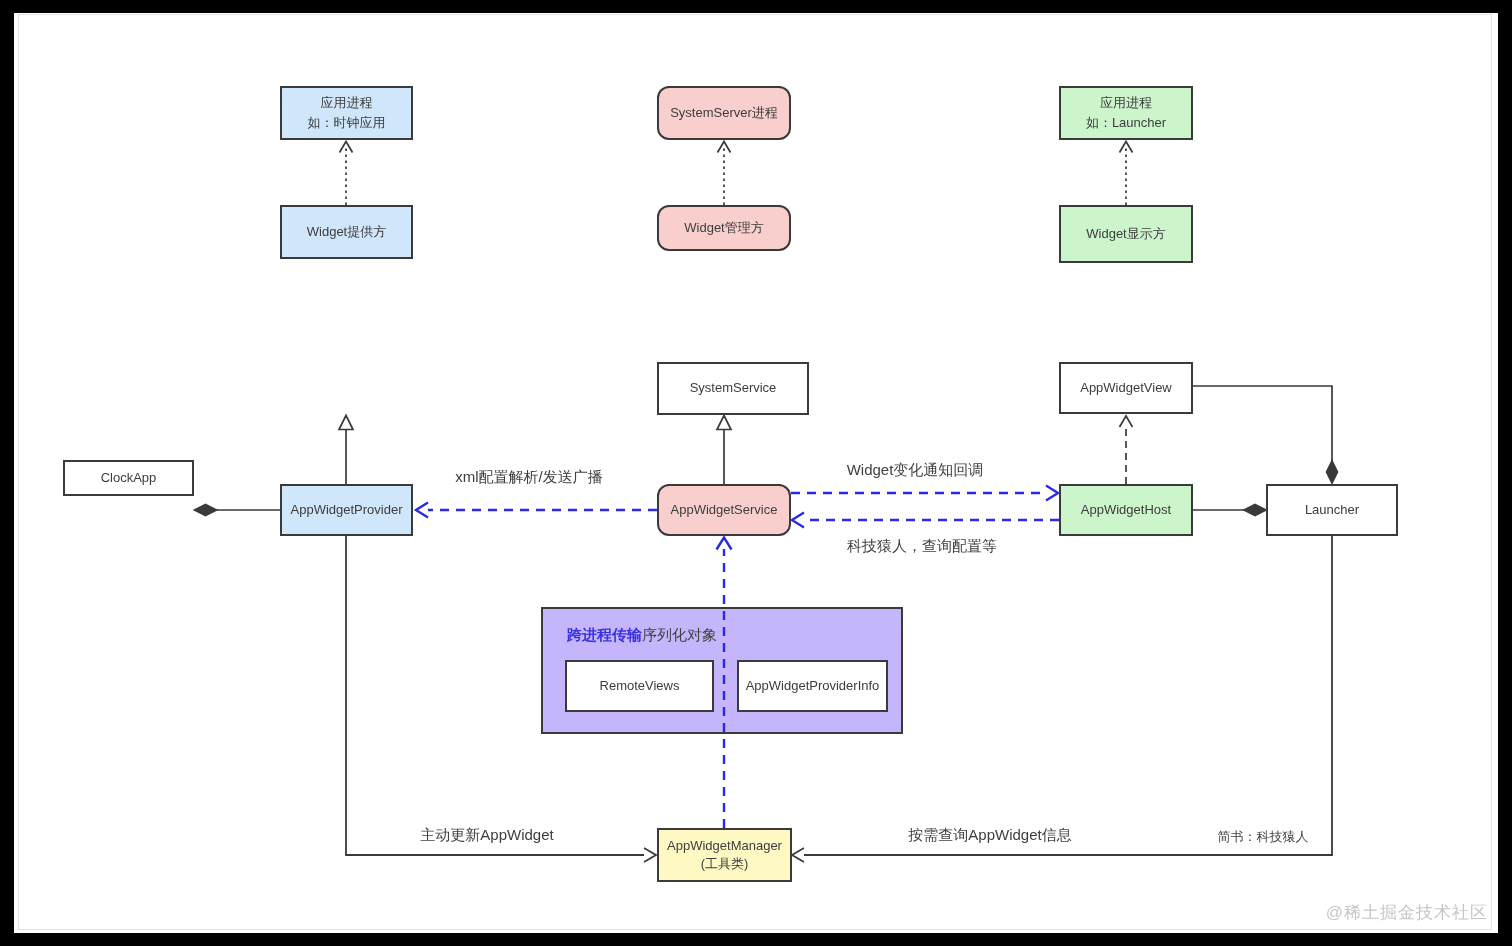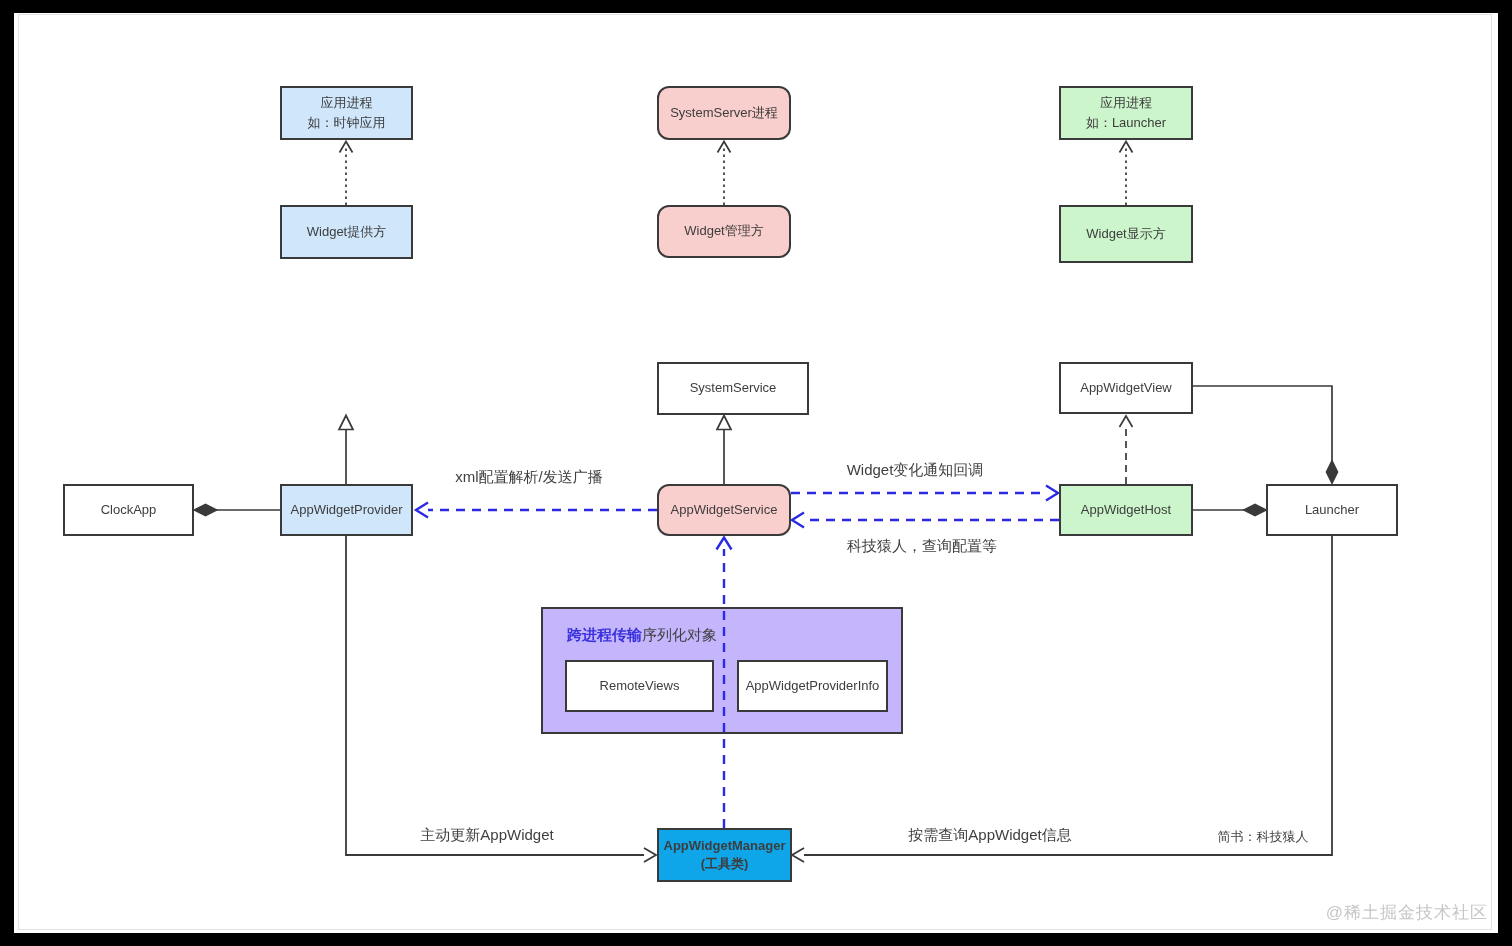--- a/index.html
+++ b/index.html
@@ -8,21 +8,21 @@
   .page{position:absolute;left:14px;top:13px;width:1484px;height:920px;background:#fff;z-index:0;}
   .page-edge{position:absolute;left:18px;top:14px;width:1472px;height:914px;border:1px solid #e2e2e2;z-index:1;}
   .wires{position:absolute;left:0;top:0;z-index:2;}
   .node{position:absolute;box-sizing:border-box;border:2px solid #3a3a3a;background:#fff;
         display:flex;flex-direction:column;align-items:center;justify-content:center;
         font-size:13px;color:#3d3d3d;text-align:center;line-height:1.55;z-index:3;}
   .node span{display:block;white-space:nowrap;}
   .blue{background:#cfe6fb;}
   .pink{background:#f9cfcd;border-radius:12px;}
   .green{background:#ccf5cc;}
-  .yellow{background:#0ea5e9;font-weight:bold;}
+  .yellow{background:#fef9c3;}
   .group{position:absolute;box-sizing:border-box;border:2px solid #3a3a3a;background:#c4b5fd;z-index:1;}
   .group-title{position:absolute;left:24px;top:17px;font-size:15px;white-space:nowrap;color:#3f3f3f;}
   .group-title .hl{color:#3a32dd;font-weight:bold;}
   .elabel{position:absolute;font-size:15px;color:#3f3f3f;white-space:nowrap;
           transform:translateX(-50%);z-index:4;}
   .small{font-size:13px;}
   .watermark{position:absolute;right:24px;top:901px;font-size:17px;color:#c6c6c6;
              letter-spacing:1px;z-index:4;}
 </style>
 </head>
@@ -100,35 +100,35 @@
     <span>SystemServer进程</span>
   </div>
   <div class="node green" style="left:1059px;top:86px;width:134px;height:54px">
     <span>应用进程</span>
     <span>如：Launcher</span>
   </div>
 
   <div class="node blue" style="left:280px;top:205px;width:133px;height:54px">
     <span>Widget提供方</span>
   </div>
-  <div class="node pink" style="left:657px;top:205px;width:134px;height:53px">
+  <div class="node pink" style="left:657px;top:205px;width:134px;height:46px">
     <span>Widget管理方</span>
   </div>
   <div class="node green" style="left:1059px;top:205px;width:134px;height:58px">
     <span>Widget显示方</span>
   </div>
 
   <div class="node" style="left:657px;top:362px;width:152px;height:53px">
     <span>SystemService</span>
   </div>
   <div class="node" style="left:1059px;top:362px;width:134px;height:52px">
     <span>AppWidgetView</span>
   </div>
 
-  <div class="node" style="left:63px;top:484px;width:131px;height:52px">
+  <div class="node" style="left:63px;top:460px;width:131px;height:36px">
     <span>ClockApp</span>
   </div>
   <div class="node blue" style="left:280px;top:484px;width:133px;height:52px">
     <span>AppWidgetProvider</span>
   </div>
   <div class="node pink" style="left:657px;top:484px;width:134px;height:52px">
     <span>AppWidgetService</span>
   </div>
   <div class="node green" style="left:1059px;top:484px;width:134px;height:52px">
     <span>AppWidgetHost</span>

